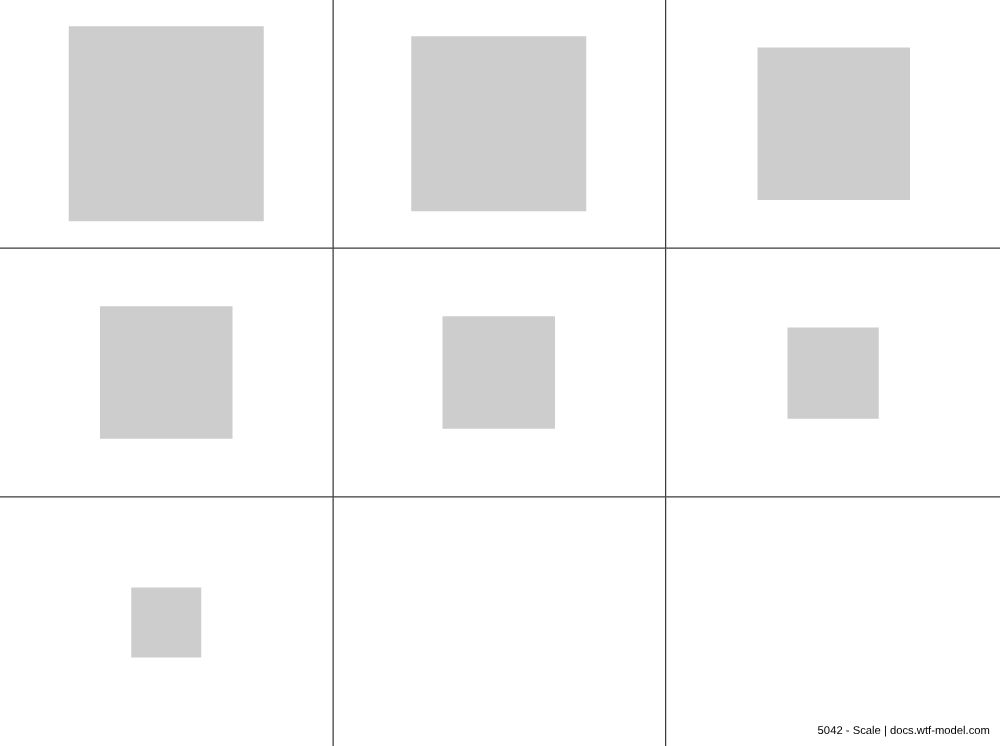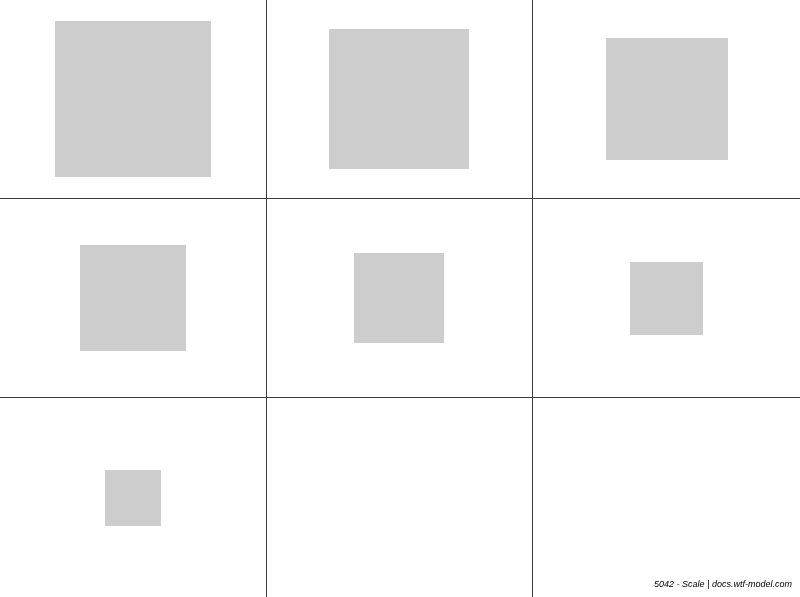--- a/index.html
+++ b/index.html
@@ -36,21 +36,20 @@
     background: var(--square-color, #cdcdcd);
   }
   .footer-label {
     position: absolute;
     right: 8px;
     bottom: 7px;
     font-size: 9px;
     line-height: 11px;
     color: var(--footer-color, #000000);
     white-space: nowrap;
-    font-style: italic;
   }
 </style>
 </head>
 <body>
 
 <div class="canvas">
   <div class="grid">
     <div class="cell row-0 col-0">
       <div class="square" style="width: 156px; height: 156px;"></div>
     </div>

